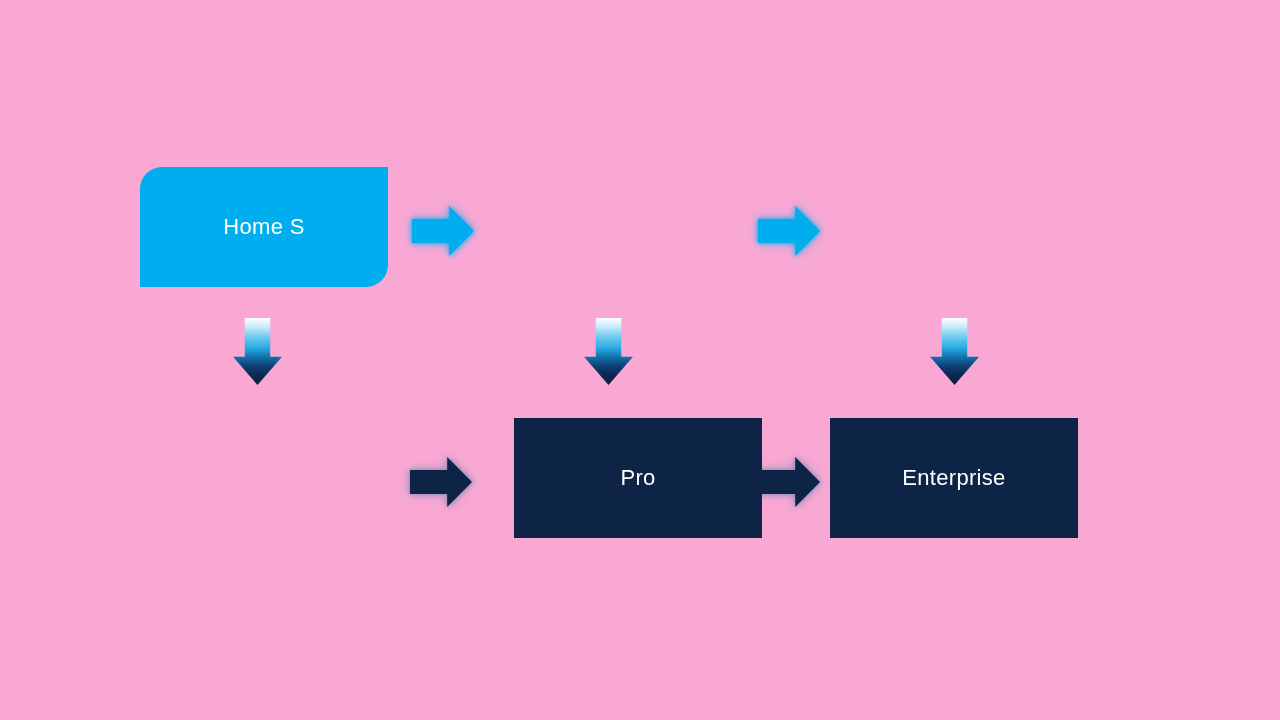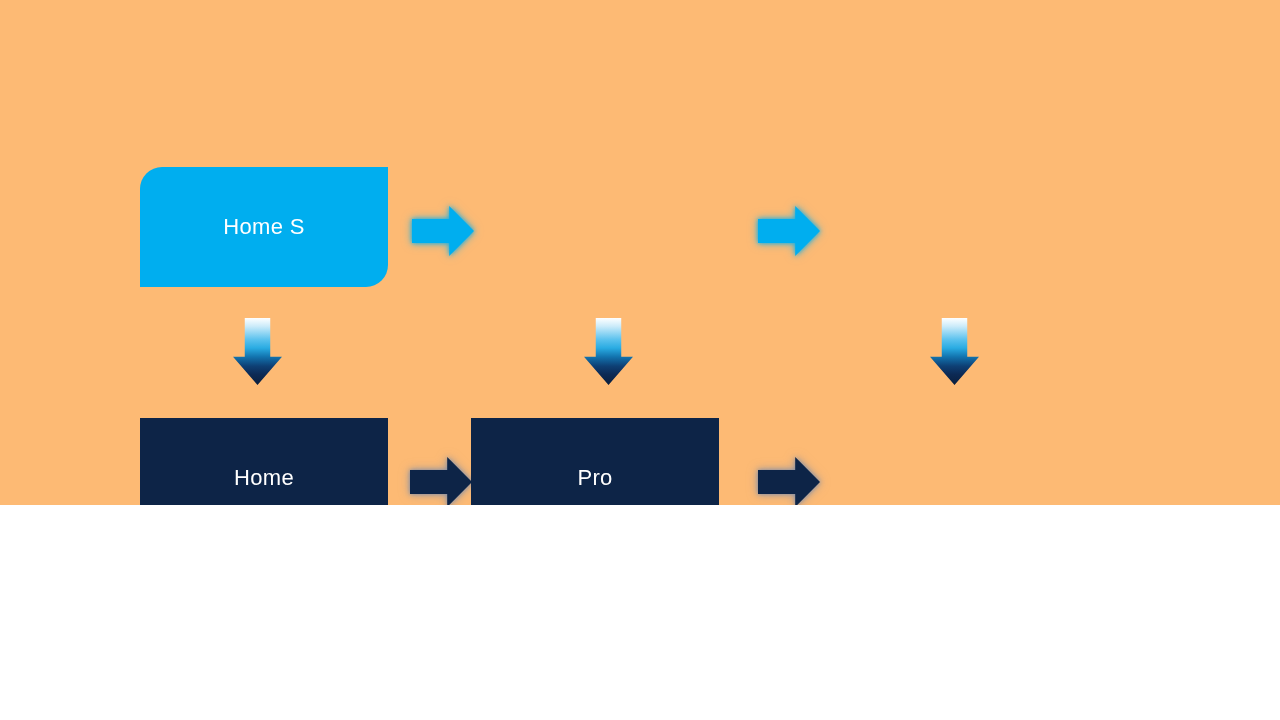--- a/index.html
+++ b/index.html
@@ -4,22 +4,22 @@
 <style>
   * { margin: 0; padding: 0; box-sizing: border-box; }
   html, body { background: #ffffff; }
   body {
     width: 1280px; height: 720px;
     font-family: "Liberation Sans", sans-serif;
     overflow: hidden;
   }
   .slide {
     position: relative;
-    width: 1280px; height: 505px;
-    background: #fdba74;
+    width: 1280px; height: 720px;
+    background: #f9a8d4;
     overflow: hidden;
   }
   
   .box {
     position: absolute;
     width: 248px; height: 120px;
     display: flex; align-items: center; justify-content: center;
   }
   .box.top {
     top: 167px;
@@ -90,20 +90,20 @@
   <div class="darrow" style="left:584px"></div>
   <div class="darrow" style="left:930px"></div>
 
   <div class="harrow-wrap navy-glow" style="left:410px; top:457px">
     <div class="harrow navy-fill"></div>
   </div>
   <div class="harrow-wrap navy-glow" style="left:758px; top:457px">
     <div class="harrow navy-fill"></div>
   </div>
 
-  <div class="box bottom" style="left:140px">
-    <span class="box-label">Home</span>
+  <div class="box bottom" style="left:514px">
+    <span class="box-label">Pro</span>
   </div>
-  <div class="box bottom" style="left:471px">
-    <span class="box-label">Pro</span>
+  <div class="box bottom" style="left:830px">
+    <span class="box-label">Enterprise</span>
   </div>
 
 </div>
 
 </body></html>

